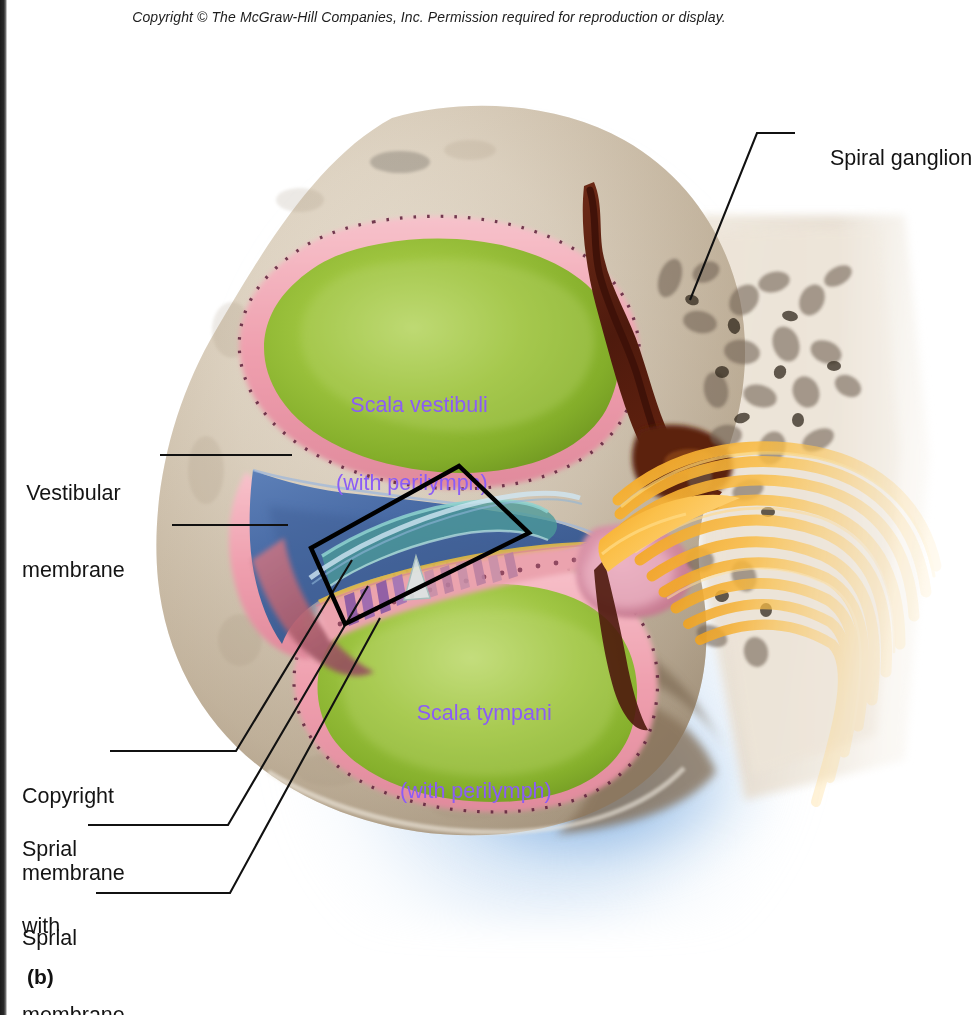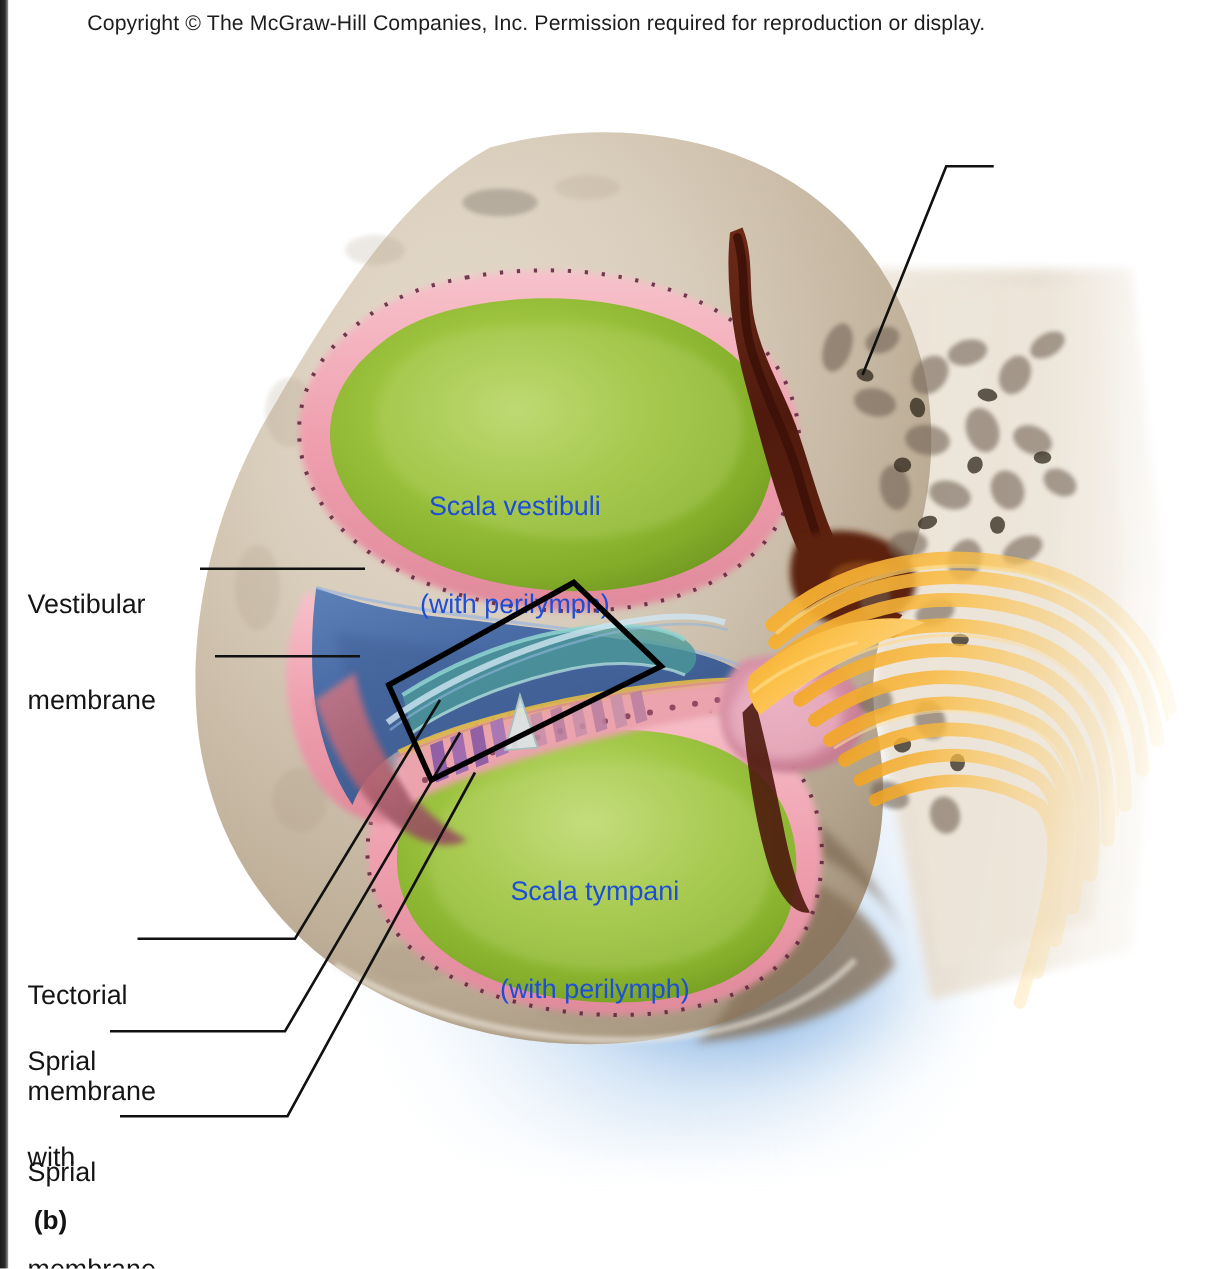--- a/index.html
+++ b/index.html
@@ -27,24 +27,25 @@
     width: 7px; height: 1015px;
     background: linear-gradient(90deg,#1b1b1b 0%,#2a2a2a 55%,#7d7d7d 85%,#ffffff 100%);
   }
 
   
   .copyright {
     position: absolute;
     left: 0; top: 9px;
     width: 858px;
     text-align: center;
-    font-size: 17px;
+    font-size: 14px;
     color: #1d1d1d;
     letter-spacing: .1px;
     white-space: nowrap;
+    font-style: italic;
   }
 
   
   .panel-letter {
     position: absolute;
     left: 27px; top: 965px;
     font-size: 21px;
     font-weight: bold;
     color: #121212;
   }
@@ -88,23 +89,23 @@
     font-size: 21.5px;
     line-height: 25.5px;
     color: #141414;
     white-space: pre;
   }
   .label-right { }
   .chamber-label {
     position: absolute;
     font-size: 21.5px;
     line-height: 26px;
-    color: #1d4ed8;
+    color: #8b5cf6;
     white-space: pre;
-    text-align: center;
+    text-align: right;
   }
 </style>
 </head>
 <body>
 
 <div id="figure">
 
   <div class="edge-strip"></div>
 
   <div class="copyright">Copyright © The McGraw-Hill Companies, Inc. Permission required for reproduction or display.</div>
@@ -515,29 +516,32 @@
       <path d="M172,525 L288,525"></path>
 
       <path d="M110,751 L236,751 L352,560"></path>
 
       <path d="M88,825 L228,825 L368,586"></path>
 
       <path d="M96,893 L230,893 L380,618"></path>
     </g>
   </svg>
 
-
-  <div class="label" style="left:22px; top:420px;">
+  <div class="label label-right" style="left:806px; top:120px;">
+    <span>Spiral ganglion</span>
+  </div>
+
+  <div class="label" style="left:22px; top:430px;text-align:center;">
     <div>Vestibular</div>
     <div>membrane</div>
   </div>
 
 
   <div class="label" style="left:22px; top:733px;">
-    <div>Tectorial</div>
+    <div>Copyright</div>
     <div>membrane</div>
   </div>
 
   <div class="label" style="left:22px; top:786px;">
     <div>Sprial</div>
     <div>with</div>
   </div>
 
   <div class="label" style="left:22px; top:875px;">
     <div>Sprial</div>

